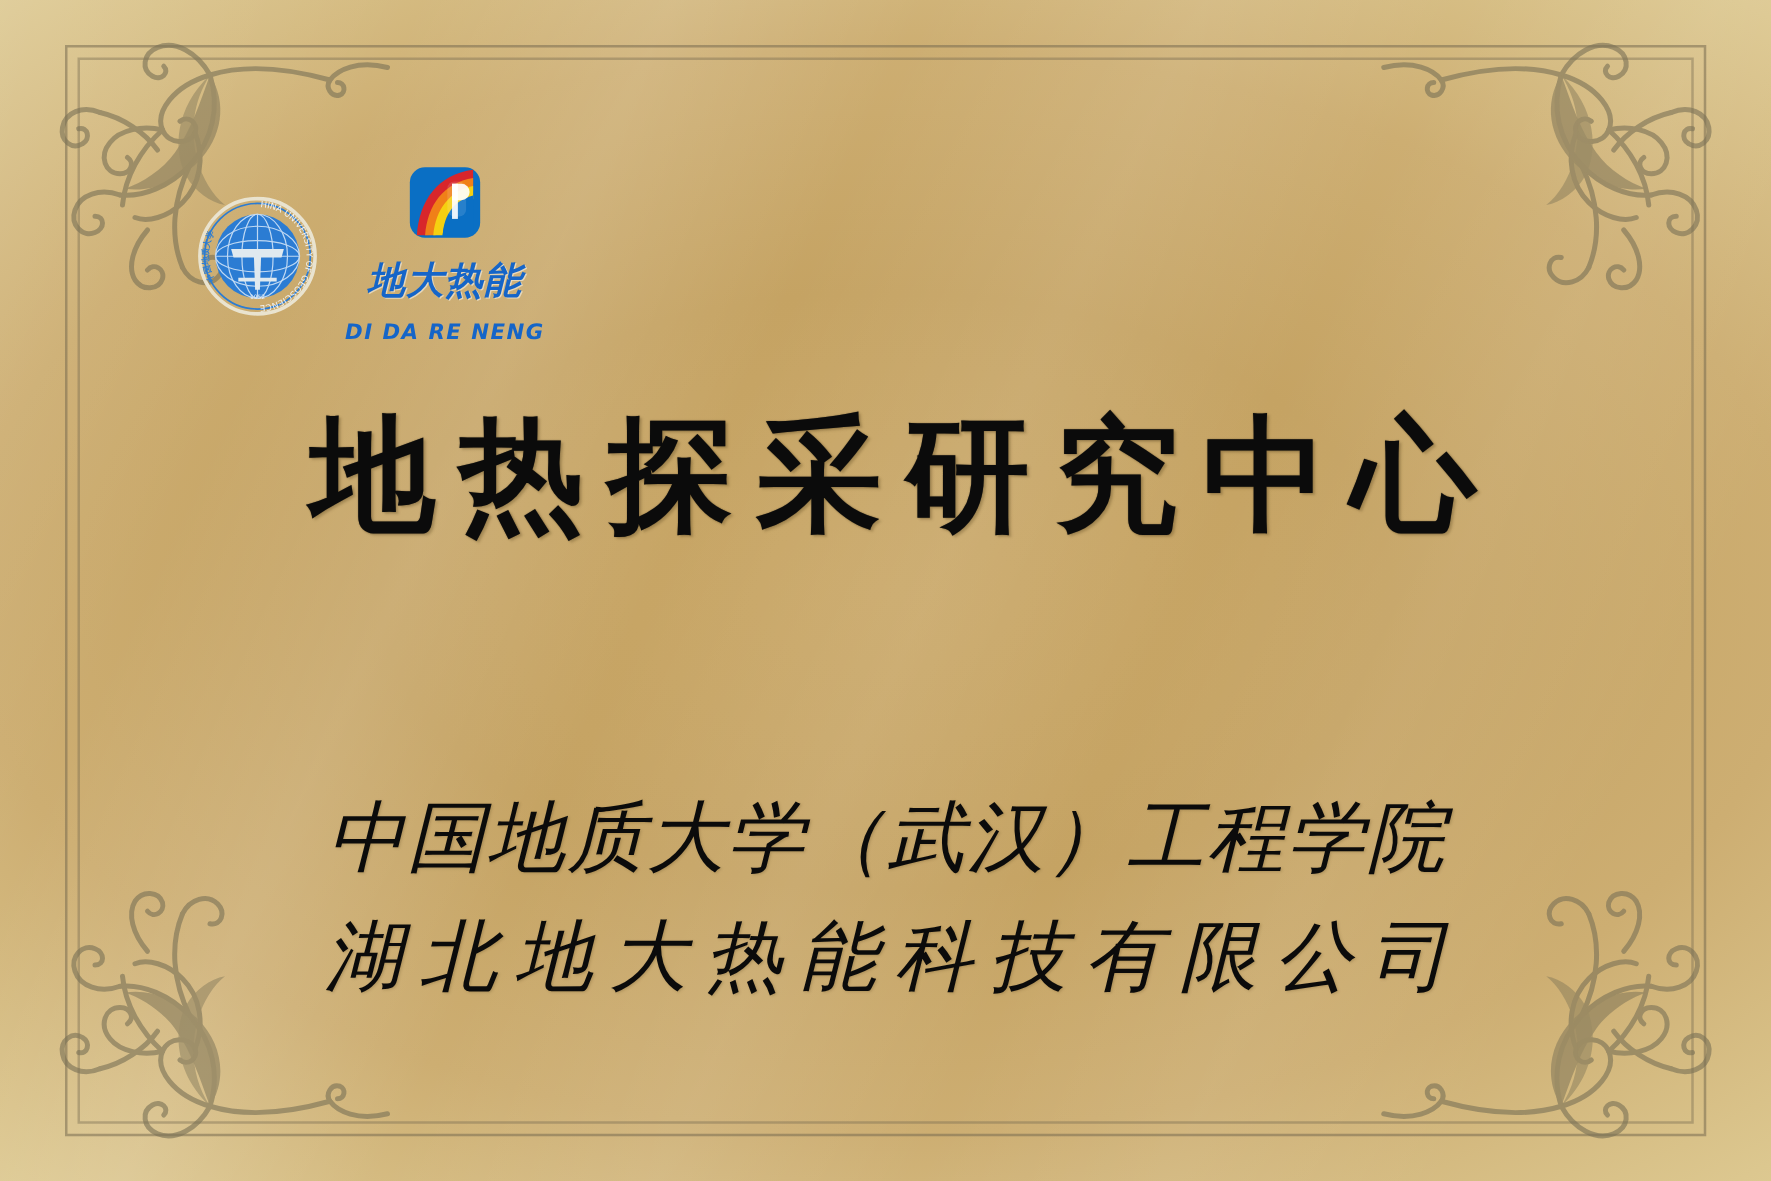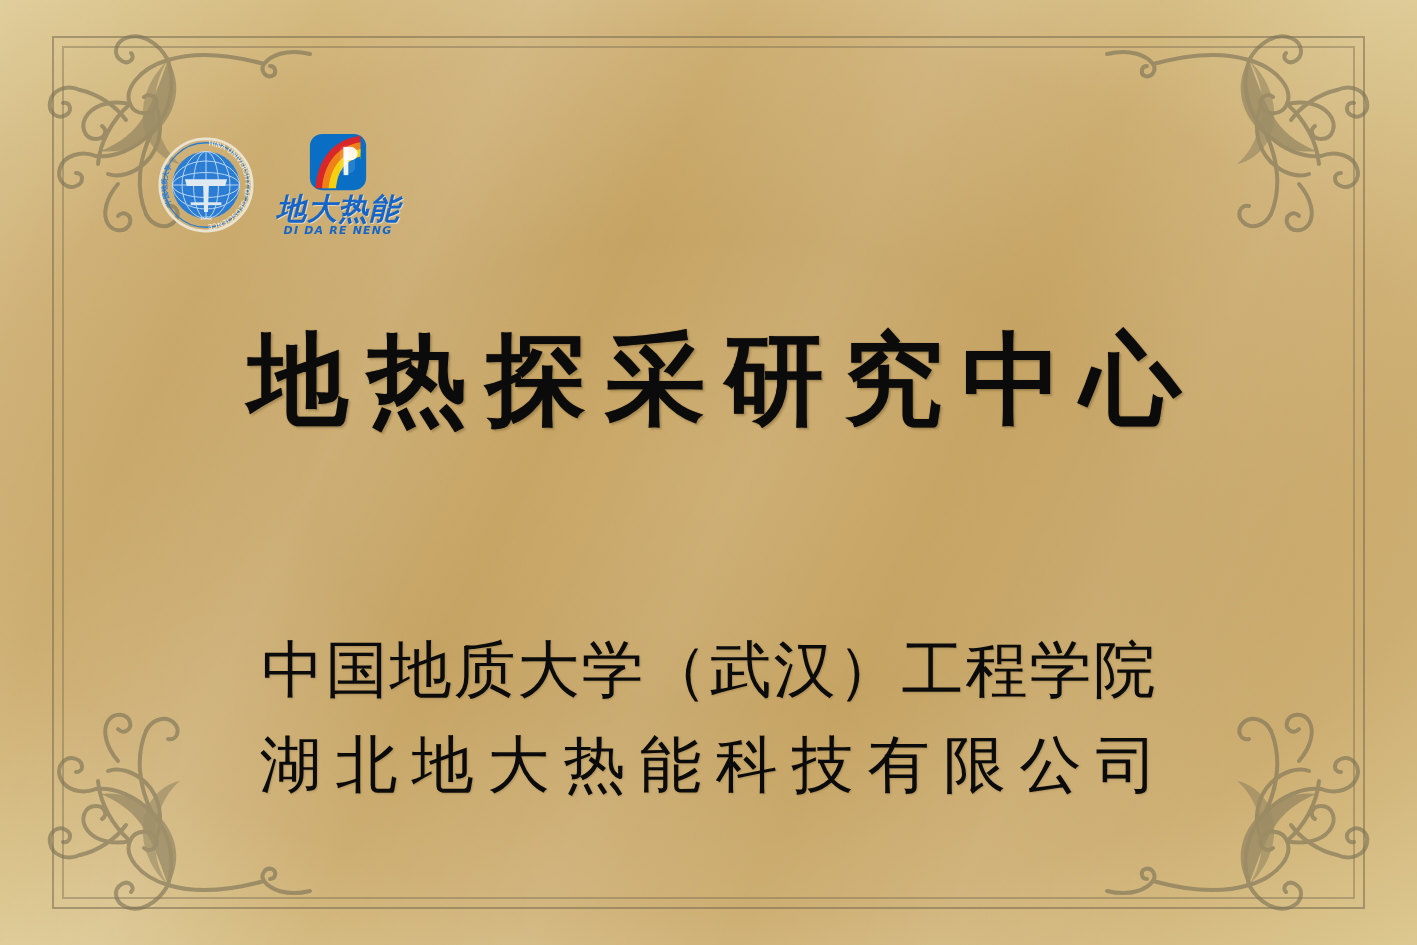--- a/index.html
+++ b/index.html
@@ -70,34 +70,34 @@
   
   #logos{
     position:absolute;
     left:158px;
     top:132px;
     display:flex;
     align-items:center;
     gap:22px;
   }
   .seal{width:96px;height:96px;display:block;}
-  .brand{display:flex;flex-direction:column;align-items:center;}
+  .brand{display:flex;flex-direction:column;align-items:center;gap:16px;}
   .brand-mark{width:60px;height:60px;display:block;margin-bottom:2px;}
   .brand-cn{
     font-weight:bold;
     font-size:30px;
     line-height:1;
     color:#1565c8;
     font-style:italic;
     letter-spacing:1px;
     text-shadow:1px 1px 0 rgba(255,255,255,.5);
   }
   .brand-py{
     font-weight:bold;
-    font-size:11px;
+    font-size:17px;
     line-height:1.25;
     color:#1565c8;
     font-style:italic;
     letter-spacing:1.2px;
   }
 
   
   #title{
     position:absolute;
     left:12px; right:0;
@@ -120,20 +120,21 @@
     top:622px;
     text-align:center;
     color:#0b0b0b;
     font-family:"DejaVu Sans","Liberation Sans",sans-serif;
   }
   .sub-line{
     font-size:62px;
     line-height:95px;
     font-weight:normal;
     text-shadow:1px 1px 2px rgba(90,70,30,.25);
+    font-style:italic;
   }
   .sub-line.l1{letter-spacing:2px;  text-indent:2px;}
   .sub-line.l2{letter-spacing:14px; text-indent:14px;}
 </style>
 </head>
 <body>
 
 <div id="plaque">
 
   <div class="frame outer"></div>

